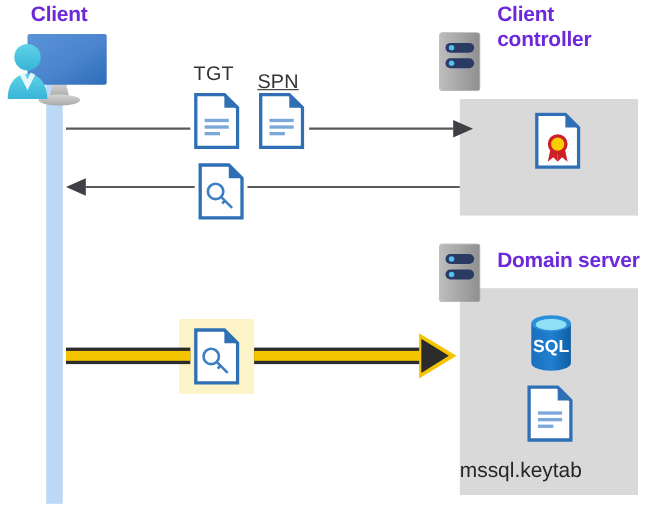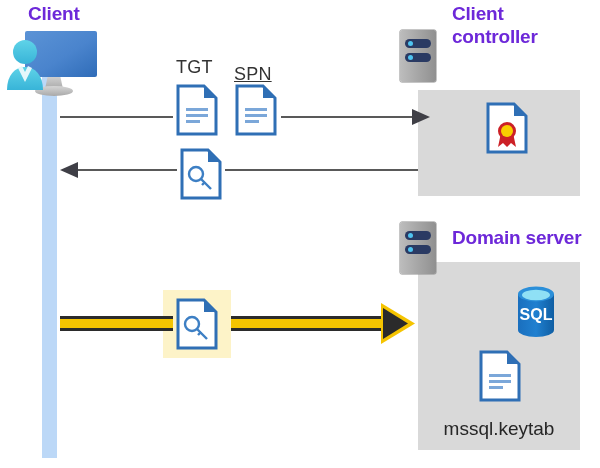--- a/index.html
+++ b/index.html
@@ -94,26 +94,25 @@
 
   
   .doc-icon { width: 42px; height: 52px; }
   #doc-tgt { left: 176px; top: 84px; }
   #doc-spn { left: 235px; top: 84px; }
   #doc-key-1 { left: 180px; top: 148px; }
   #doc-key-2 { left: 176px; top: 298px; }
   #doc-cert { left: 486px; top: 102px; }
   #doc-keytab { left: 479px; top: 350px; }
 
-  #sql-icon { left: 477px; top: 284px; width: 48px; height: 56px; margin-left: 35px; }
+  #sql-icon { left: 477px; top: 284px; width: 48px; height: 56px; }
 
   #keytab-label {
     left: 418px; top: 418px;
     width: 162px;
-    text-align: center;
     font-size: 19px;
     color: #262626;
   }
 </style>
 </head>
 <body>
 
 <div id="canvas">
 
   <div class="abs" id="client-lifeline"></div>

